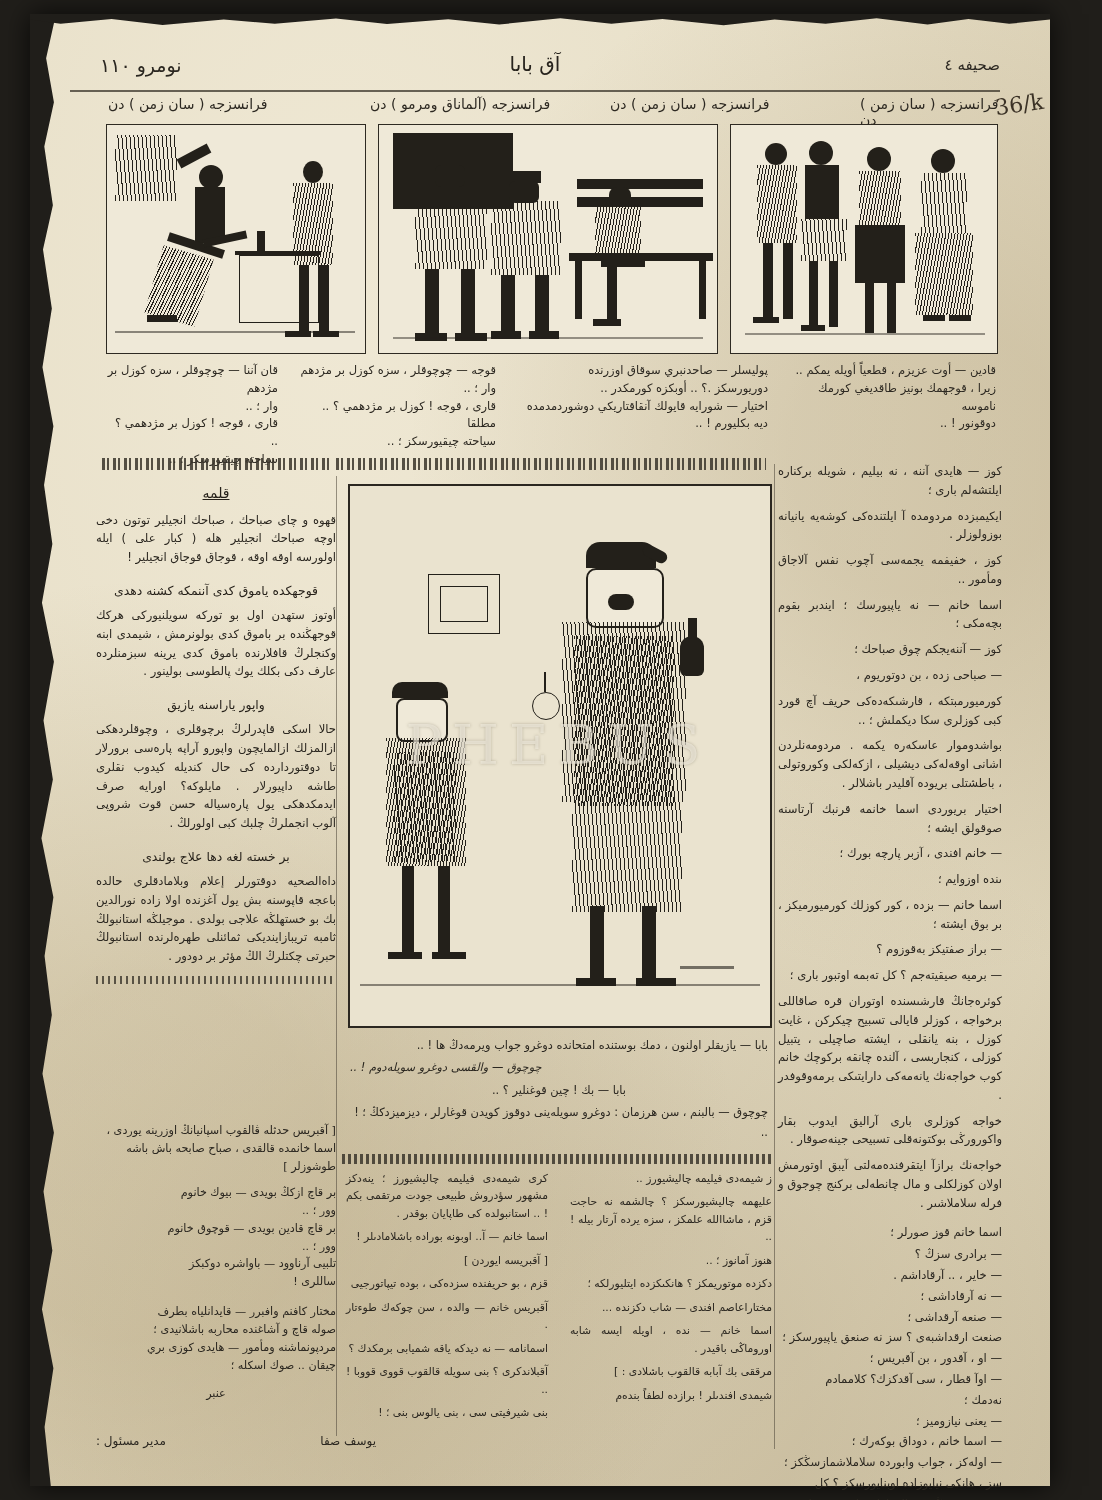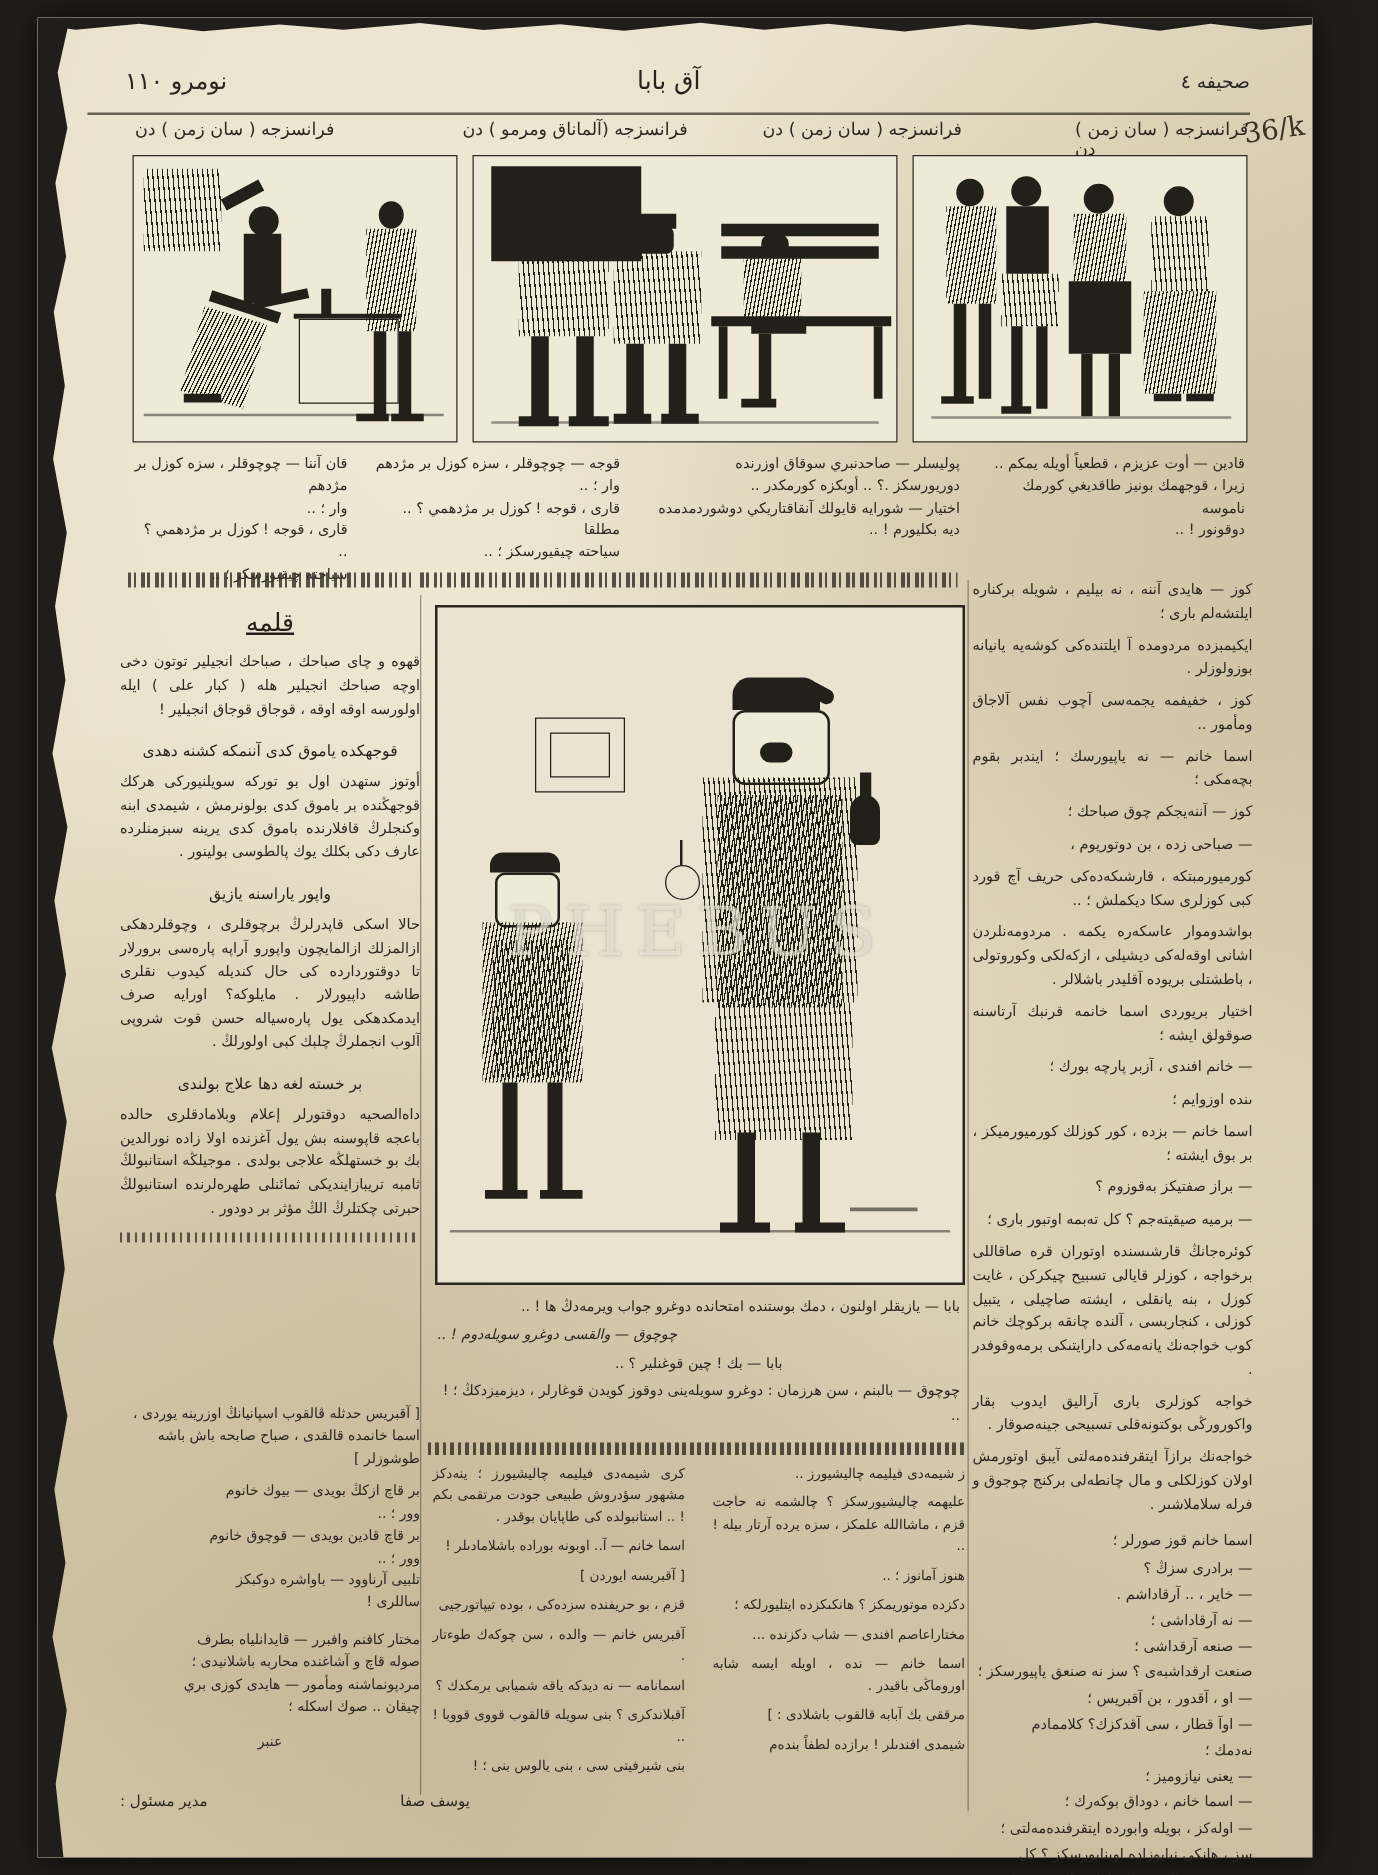--- a/index.html
+++ b/index.html
@@ -93,21 +93,21 @@
   
   .colL{position:absolute;left:66px;top:462px;width:240px;height:960px;}
   .colR{position:absolute;left:748px;top:448px;width:224px;height:990px;}
 
   .vrule{position:absolute;width:1.4px;background:#4a4336;opacity:.55;}
   .vr1{left:306px;top:462px;height:960px;}
   .vr2{left:744px;top:450px;height:985px;}
 
   .artcol{direction:rtl;text-align:justify;font-size:11.6px;line-height:1.62;color:#2b2720;}
   .hd{
-    text-align:center;font-size:20px;margin:6px 0 6px;color:#241f18;
+    text-align:center;font-size:14px;margin:6px 0 6px;color:#241f18;
     text-decoration:underline;
   }
   .sub{text-align:center;font-size:12.4px;margin:14px 0 5px;color:#241f18;}
   .artcol p{margin:0 0 7px;}
 
   .orn-s{
     height:8px;margin:10px 0;
     background:repeating-linear-gradient(90deg,#3a352b 0 2px,transparent 2px 6px);
     opacity:.8;
   }
@@ -400,21 +400,21 @@
       <p style="margin:0 0 2px;">— برادرى سزڭ ؟</p>
       <p style="margin:0 0 2px;">— خاير ، .. آرقاداشم .</p>
       <p style="margin:0 0 2px;">— نه آرقاداشى ؛</p>
       <p style="margin:0 0 2px;">— صنعه آرقداشى ؛</p>
       <p style="margin:0 0 2px;">صنعت ارقداشبەى ؟ سز نه صنعق ياپيورسكز ؛</p>
       <p style="margin:0 0 2px;">— او ، آقدور ، بن آقبريس ؛</p>
       <p style="margin:0 0 2px;">— اوآ قطار ، سى آقدكزك؟ كلاممادم</p>
       <p style="margin:0 0 2px;">نەدمك ؛</p>
       <p style="margin:0 0 2px;">— يعنى نيازوميز ؛</p>
       <p style="margin:0 0 2px;">— اسما خانم ، دوداق بوكەرك ؛</p>
-      <p style="margin:0 0 2px;">— اولەكز ، بويله وابورده ايتقرفندەمەلتى ؛</p>
+      <p style="margin:0 0 2px;">— اولەكز ، جواب وابورده سلاملاشمازسڭكز ؛</p>
       <p style="margin:0 0 2px;">سز ، هانكى نيايوزاده اوبنايورسكز ؟ كل</p>
       <p style="margin:0 0 2px;">جشمەدى بوڭه عبدالرزاقك ظهورى قولندەوى ؟</p>
     </div>
 
     <div class="footer">
       <div class="ff">
         <span>يوسف صفا</span>
         <span>مدير مسئول :</span>
       </div>
     </div>

